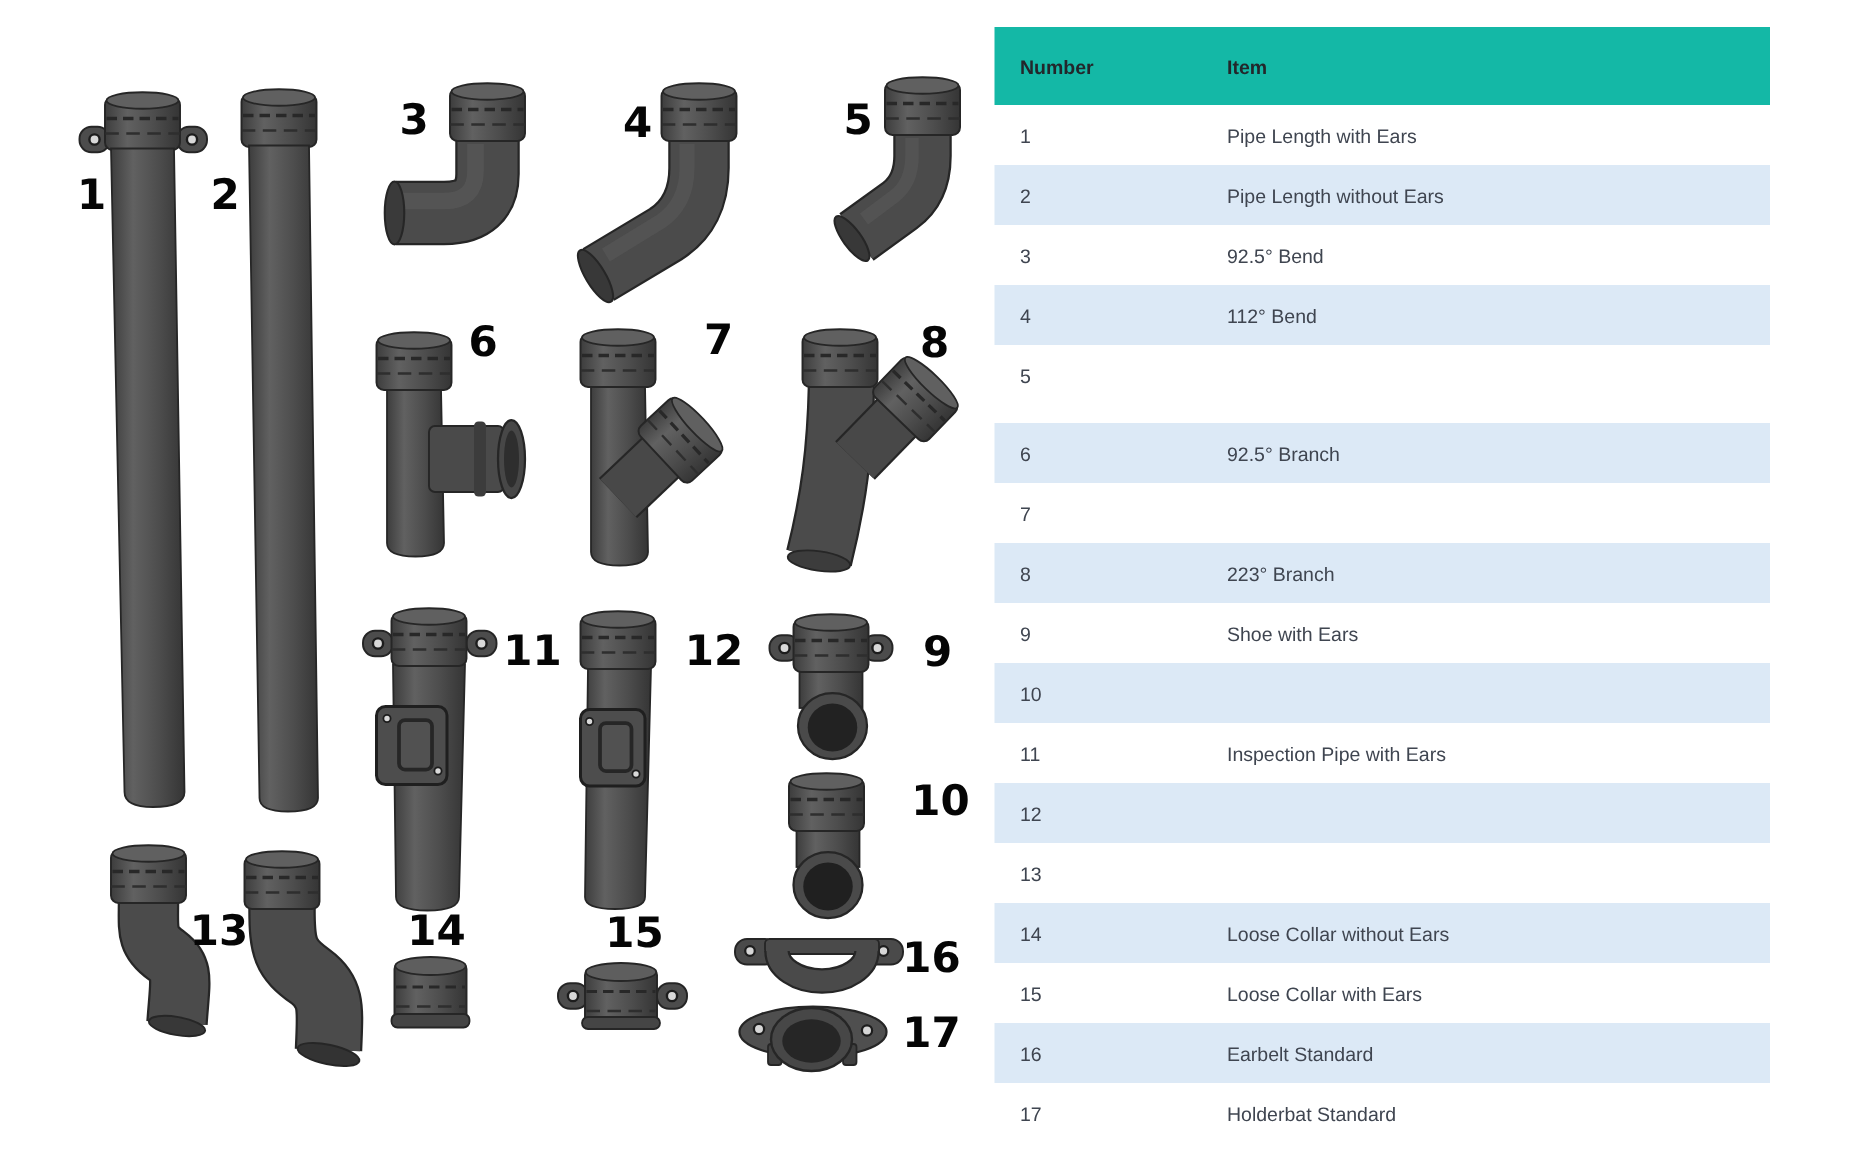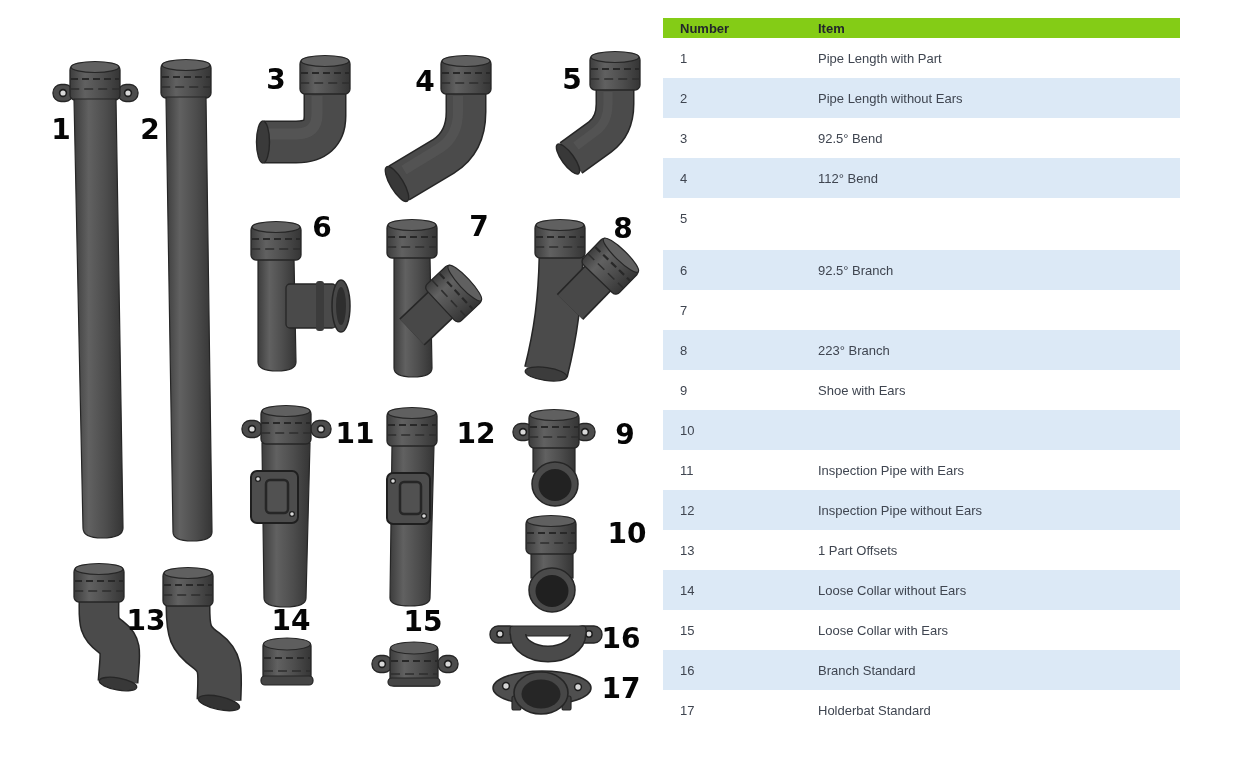--- a/index.html
+++ b/index.html
@@ -5,22 +5,22 @@
   html,body { margin:0; padding:0; background:#ffffff; }
   body { width:1239px; height:784px; overflow:hidden; font-family:"Liberation Sans",sans-serif; }
   .page { display:flex; width:1239px; height:784px; }
 
   
   .diagram-wrap { width:663px; height:784px; flex:none; }
 
   
   .table-panel { width:517px; flex:none; margin-top:18px; }
   .thead {
-    display:flex; align-items:center; height:20px;
-    background:#84cc16; font-size:13px; font-weight:bold; color:#23272b;
+    display:flex; align-items:center; height:52px;
+    background:#14b8a6; font-size:13px; font-weight:bold; color:#23272b;
   }
   .trow {
     display:flex; align-items:center; height:40px;
     background:#ffffff; font-size:13px; color:#3f4550;
   }
   .trow.alt { background:#dce9f6; }
   .trow.gap { margin-top:12px; }
   .cell-num { width:138px; padding-left:17px; flex:none; }
   .cell-item { flex:1; padding-right:8px; }
 
@@ -225,21 +225,21 @@
   </div>
 
   <div class="table-panel">
     <div class="thead">
       <div class="cell-num">Number</div>
       <div class="cell-item">Item</div>
     </div>
 
     <div class="trow">
       <div class="cell-num">1</div>
-      <div class="cell-item">Pipe Length with Part</div>
+      <div class="cell-item">Pipe Length with Ears</div>
     </div>
     <div class="trow alt">
       <div class="cell-num">2</div>
       <div class="cell-item">Pipe Length without Ears</div>
     </div>
     <div class="trow">
       <div class="cell-num">3</div>
       <div class="cell-item">92.5° Bend</div>
     </div>
     <div class="trow alt">
@@ -266,37 +266,35 @@
     </div>
     <div class="trow alt">
       <div class="cell-num">10</div>
     </div>
     <div class="trow">
       <div class="cell-num">11</div>
       <div class="cell-item">Inspection Pipe with Ears</div>
     </div>
     <div class="trow alt">
       <div class="cell-num">12</div>
-      <div class="cell-item">Inspection Pipe without Ears</div>
     </div>
     <div class="trow">
       <div class="cell-num">13</div>
-      <div class="cell-item">1 Part Offsets</div>
     </div>
     <div class="trow alt">
       <div class="cell-num">14</div>
       <div class="cell-item">Loose Collar without Ears</div>
     </div>
     <div class="trow">
       <div class="cell-num">15</div>
       <div class="cell-item">Loose Collar with Ears</div>
     </div>
     <div class="trow alt">
       <div class="cell-num">16</div>
-      <div class="cell-item">Branch Standard</div>
+      <div class="cell-item">Earbelt Standard</div>
     </div>
     <div class="trow">
       <div class="cell-num">17</div>
       <div class="cell-item">Holderbat Standard</div>
     </div>
   </div>
 
 </div>
 
 </body></html>

